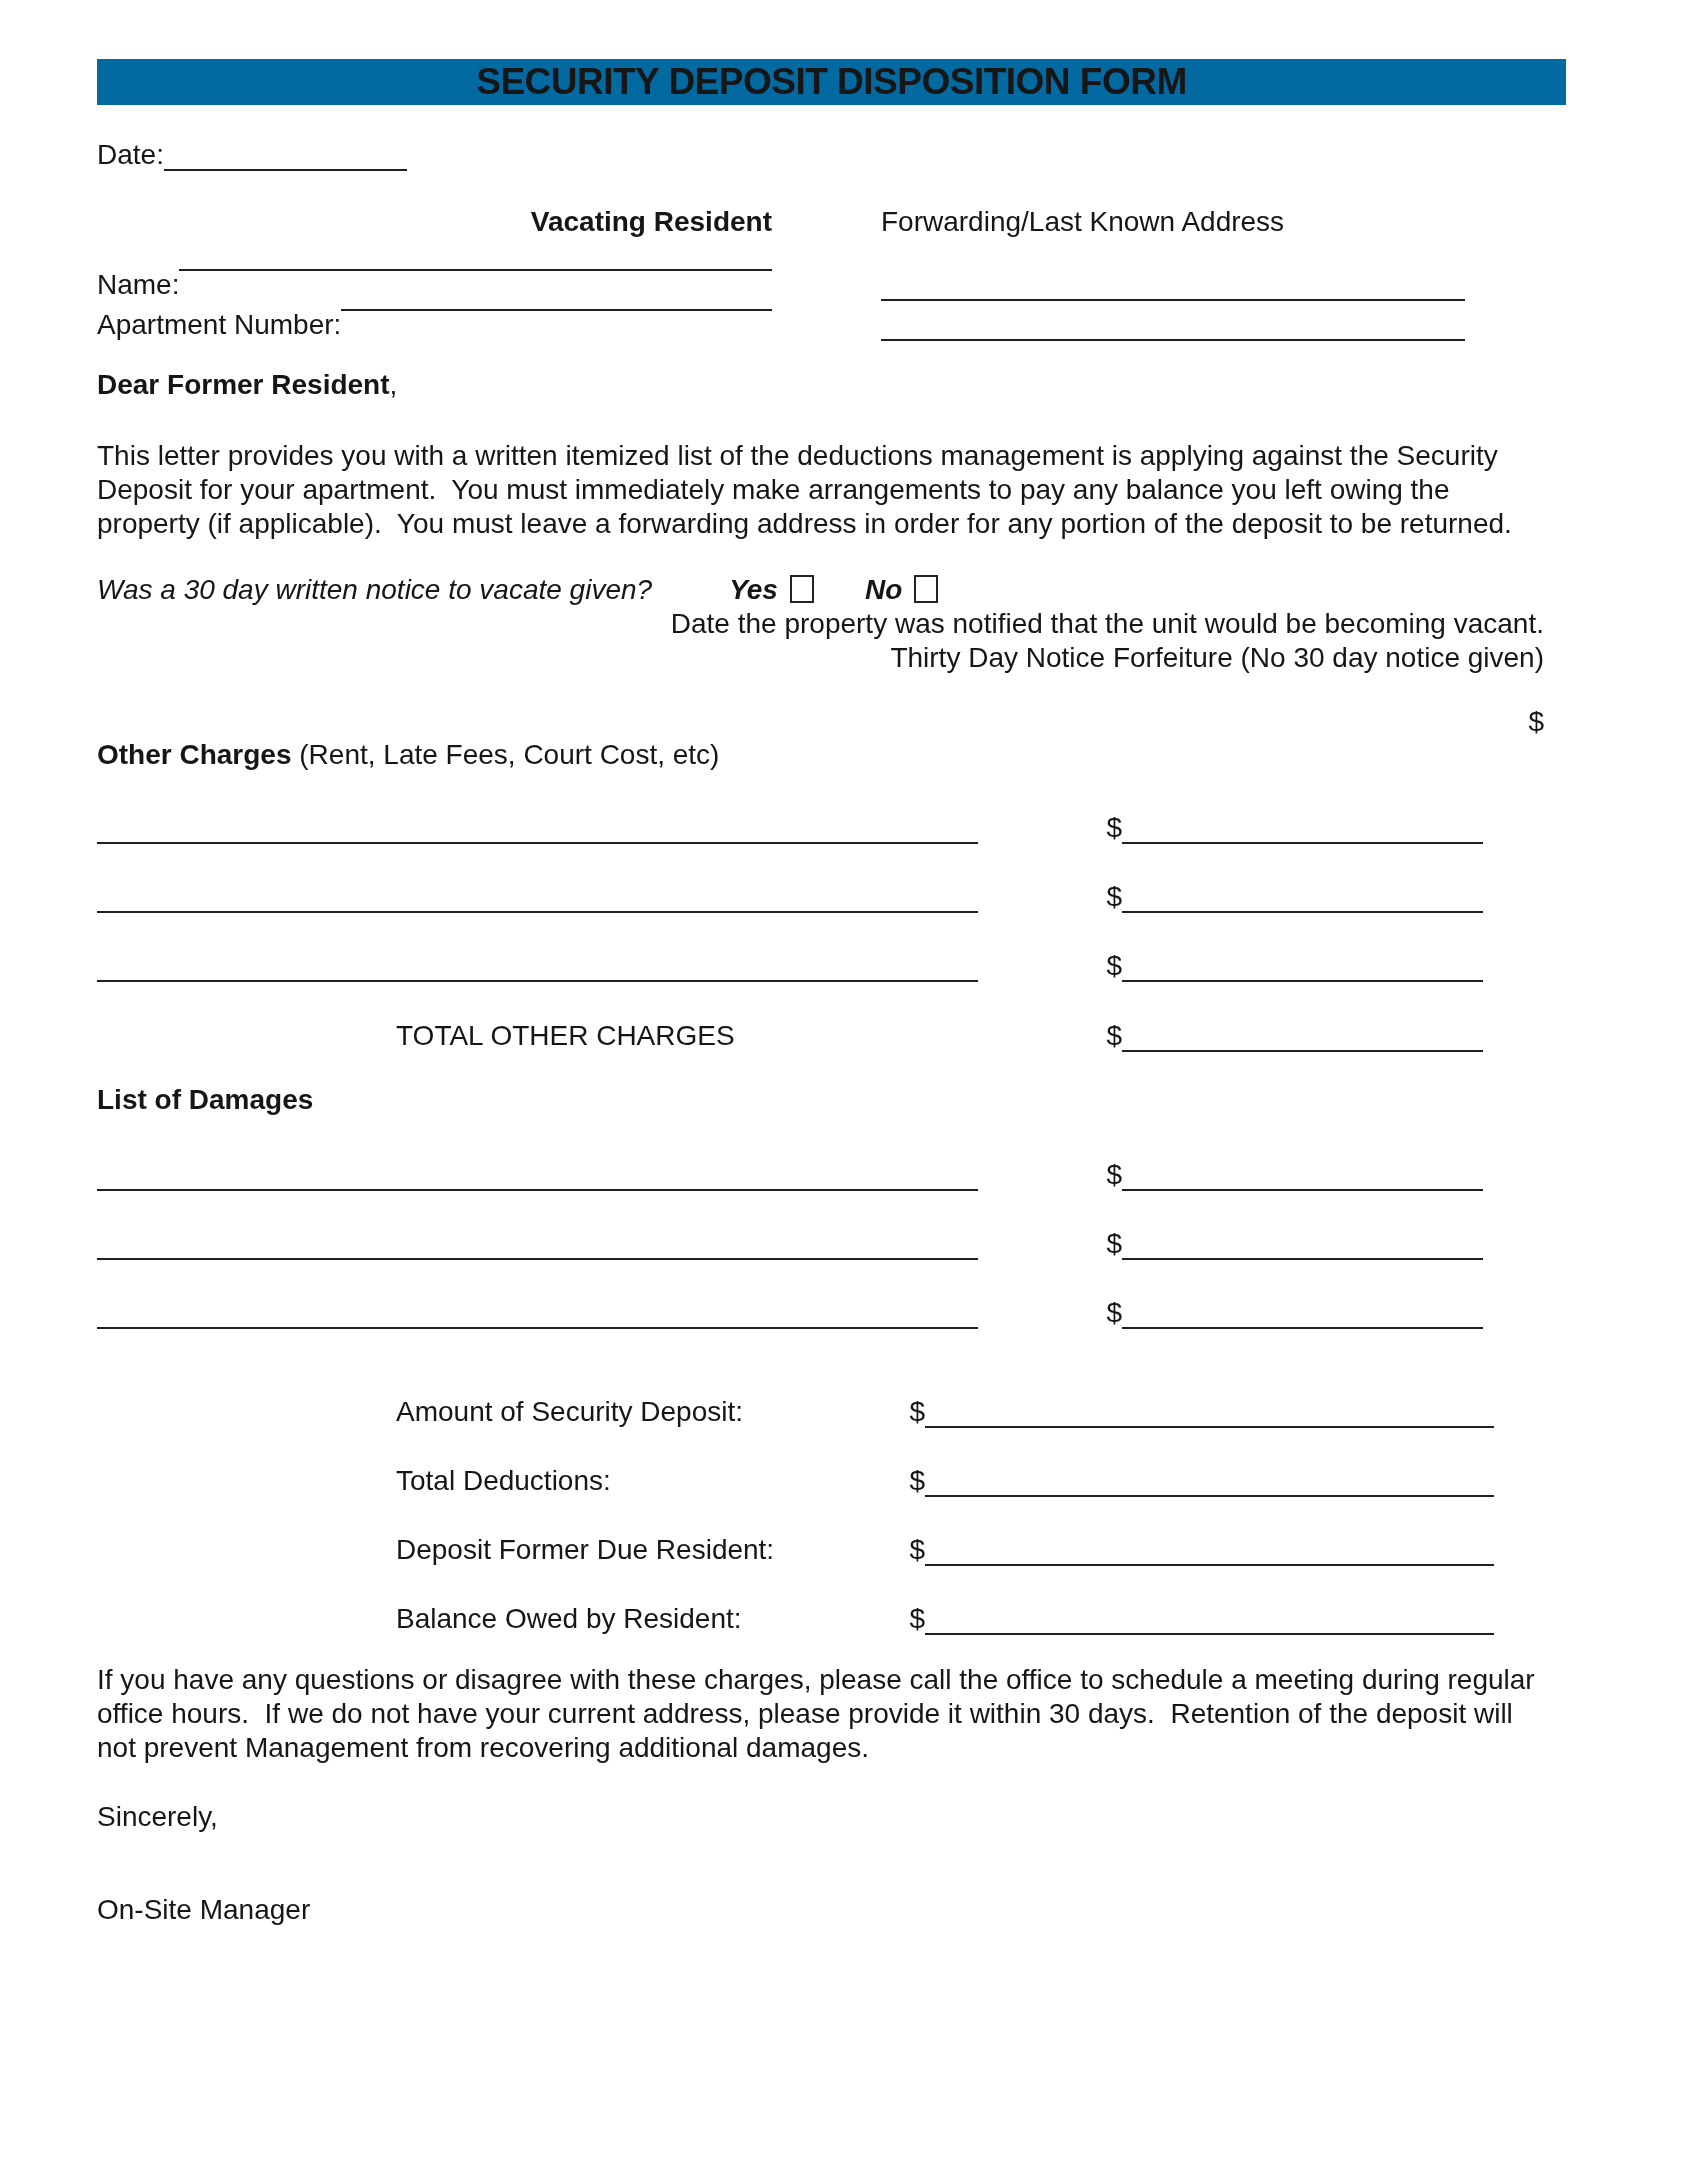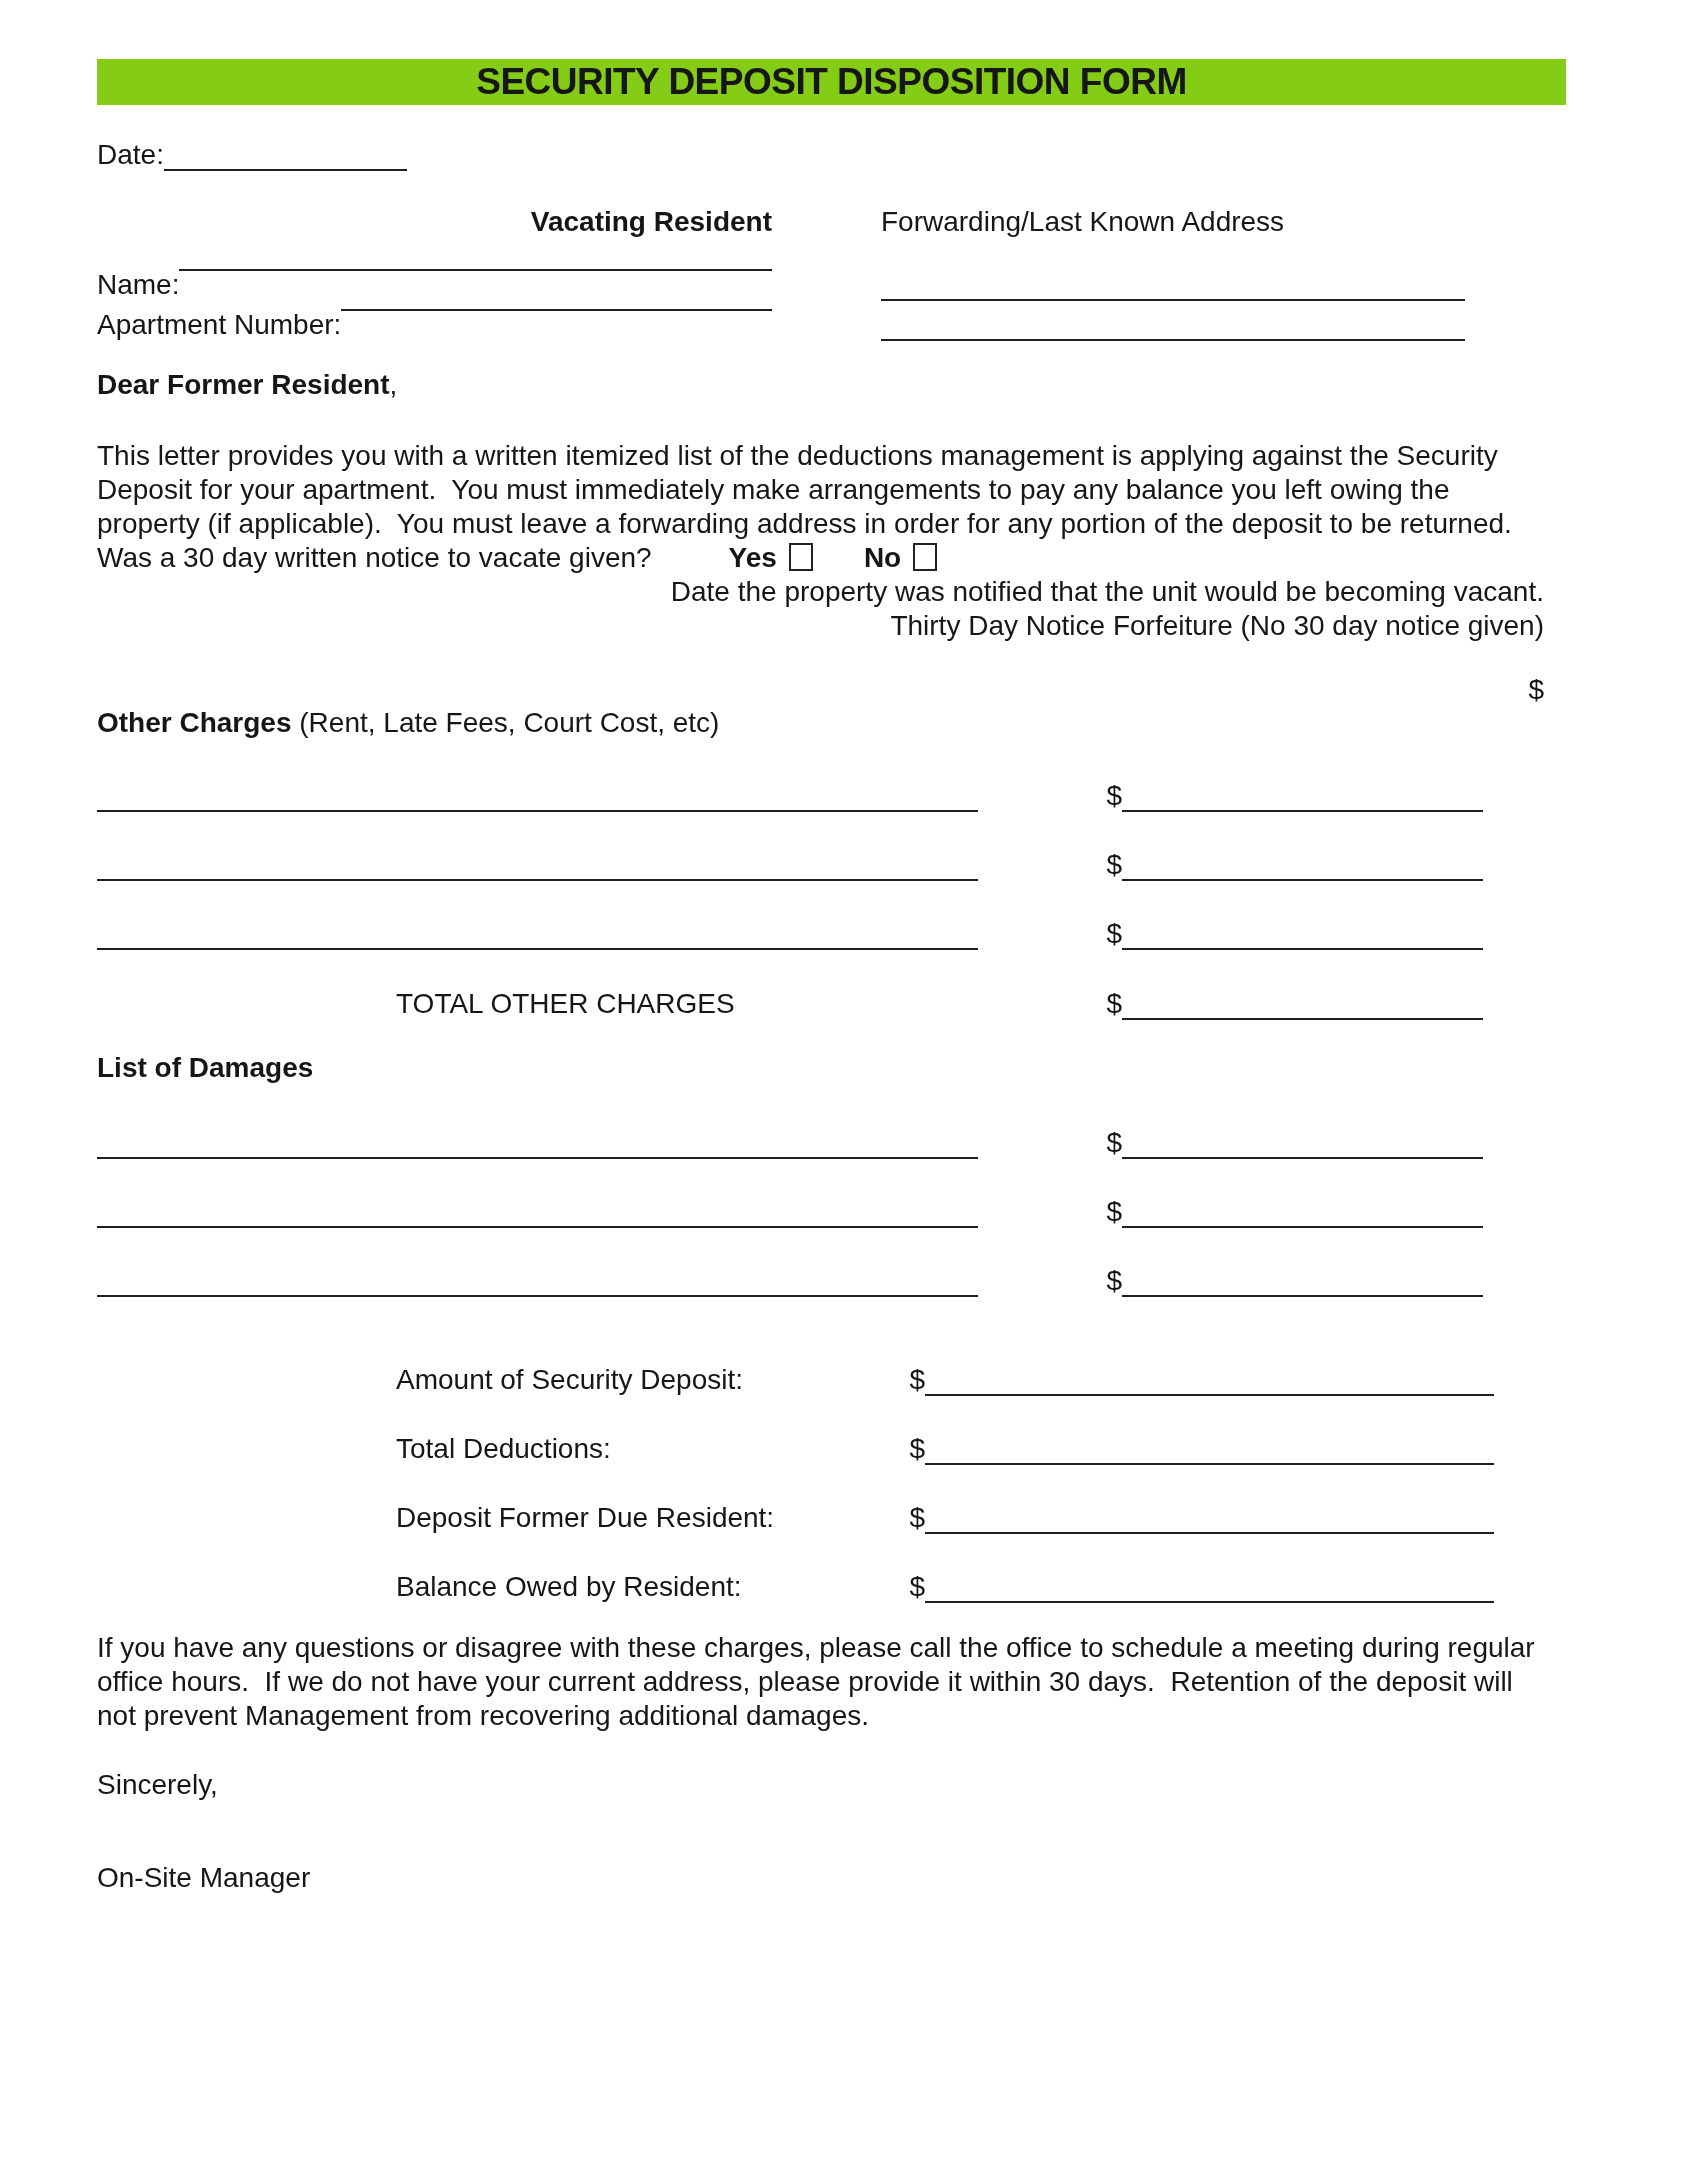--- a/index.html
+++ b/index.html
@@ -11,21 +11,21 @@
     font-family:"Liberation Sans", sans-serif;
     font-size:28px;
     box-sizing:border-box;
     padding:0 139px 0 97px;
     overflow:hidden;
   }
   .banner{
     margin-top:59px;
     margin-right:-22px;
     height:46px;
-    background:#84cc16;
+    background:#0369a1;
     text-align:center;
   }
   .banner .title{
     font-size:37px;
     font-weight:bold;
     line-height:46px;
     letter-spacing:-0.5px;
   }
   .row{display:flex;align-items:flex-end;}
   .blank{border-bottom:2px solid #1f1f1f;height:0;}
@@ -36,21 +36,21 @@
   .col-headers .right{margin-left:109px;}
   .fields{margin-top:23px;}
   .field-row{display:flex;height:40px;align-items:flex-end;}
   .field-left{display:flex;flex:none;width:675px;align-items:flex-start;}
   .field-left .blank{flex:1;}
   .field-right{flex:none;width:584px;margin-left:109px;border-bottom:2px solid #1f1f1f;height:0;}
   .salutation{margin-top:28px;height:34px;}
   .salutation .bold{font-weight:bold;}
   .para{line-height:34px;white-space:pre-wrap;}
   .para1{margin-top:36px;}
-  .question-row{height:35px;line-height:34px;}
+  .question-row{margin-top:32px;height:35px;line-height:34px;font-style:italic;}
   .yn-label{font-weight:bold;}
   .yes-label{margin-left:77px;}
   .no-label{margin-left:51px;}
   .checkbox{
     display:inline-block;width:20px;height:24px;
     border:2px solid #222222;margin-left:12px;vertical-align:-4px;
     background:#ffffff;
   }
   .inline-blank-row{display:flex;align-items:flex-end;height:34px;flex-direction:column;}
   .inline-blank-row .blank{flex:1;margin-right:89px;}

